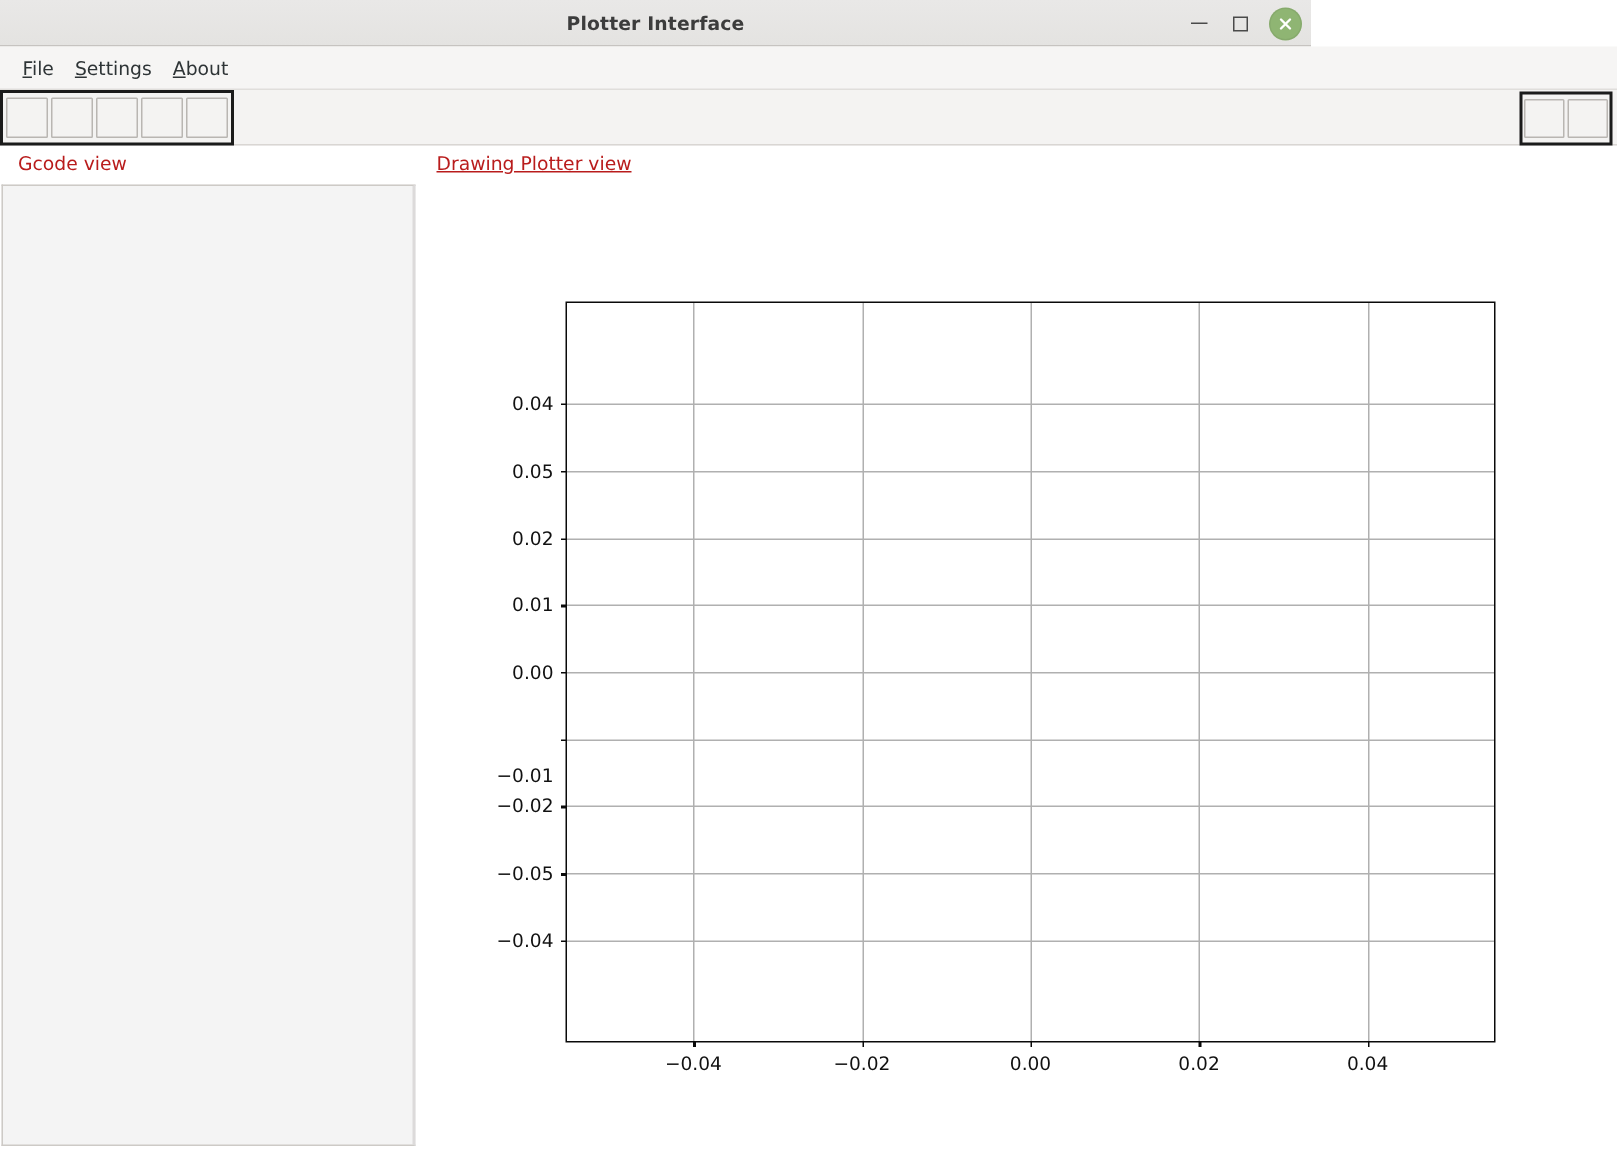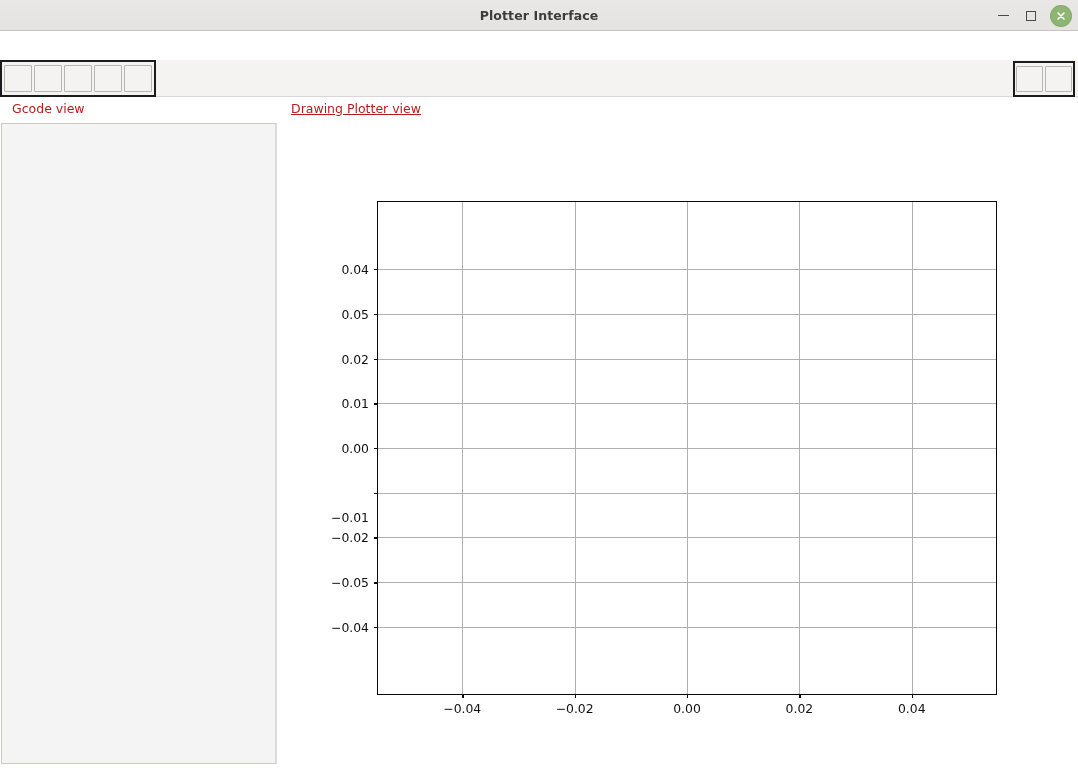--- a/index.html
+++ b/index.html
@@ -13,21 +13,21 @@
 
   #app {
     position: relative;
     width: 1078px; height: 768px;
     background: #ffffff;
   }
 
   
   .titlebar {
     position: absolute; top: 0; left: 0;
-    width: 1078px; height: 31px;
+    width: 874px; height: 31px;
     background: linear-gradient(#e9e8e7, #e4e3e1);
     border-bottom: 1px solid #c6c3c0;
     display: flex; align-items: center;
   }
   .titlebar-title {
     position: absolute;
     left: 0; right: 0;
     text-align: center;
     font-size: 12.5px;
     font-weight: bold;
@@ -199,20 +199,31 @@
         <span class="square"></span>
       </div>
       <div class="win-btn close">
         <svg width="12" height="12" viewBox="0 0 12 12">
           <path d="M3 3 L9 9 M9 3 L3 9" stroke="#ffffff" stroke-width="1.6" stroke-linecap="round" fill="none"></path>
         </svg>
       </div>
     </div>
   </div>
 
+  <div class="menubar">
+    <div class="menu-item">
+      <span class="mn">F</span><span>ile</span>
+    </div>
+    <div class="menu-item">
+      <span class="mn">S</span><span>ettings</span>
+    </div>
+    <div class="menu-item">
+      <span class="mn">A</span><span>bout</span>
+    </div>
+  </div>
 
   <div class="toolbar">
     <div class="tb-group left">
       <div class="tb-btn"></div>
       <div class="tb-btn"></div>
       <div class="tb-btn"></div>
       <div class="tb-btn"></div>
       <div class="tb-btn"></div>
     </div>
     <div class="tb-group right">

